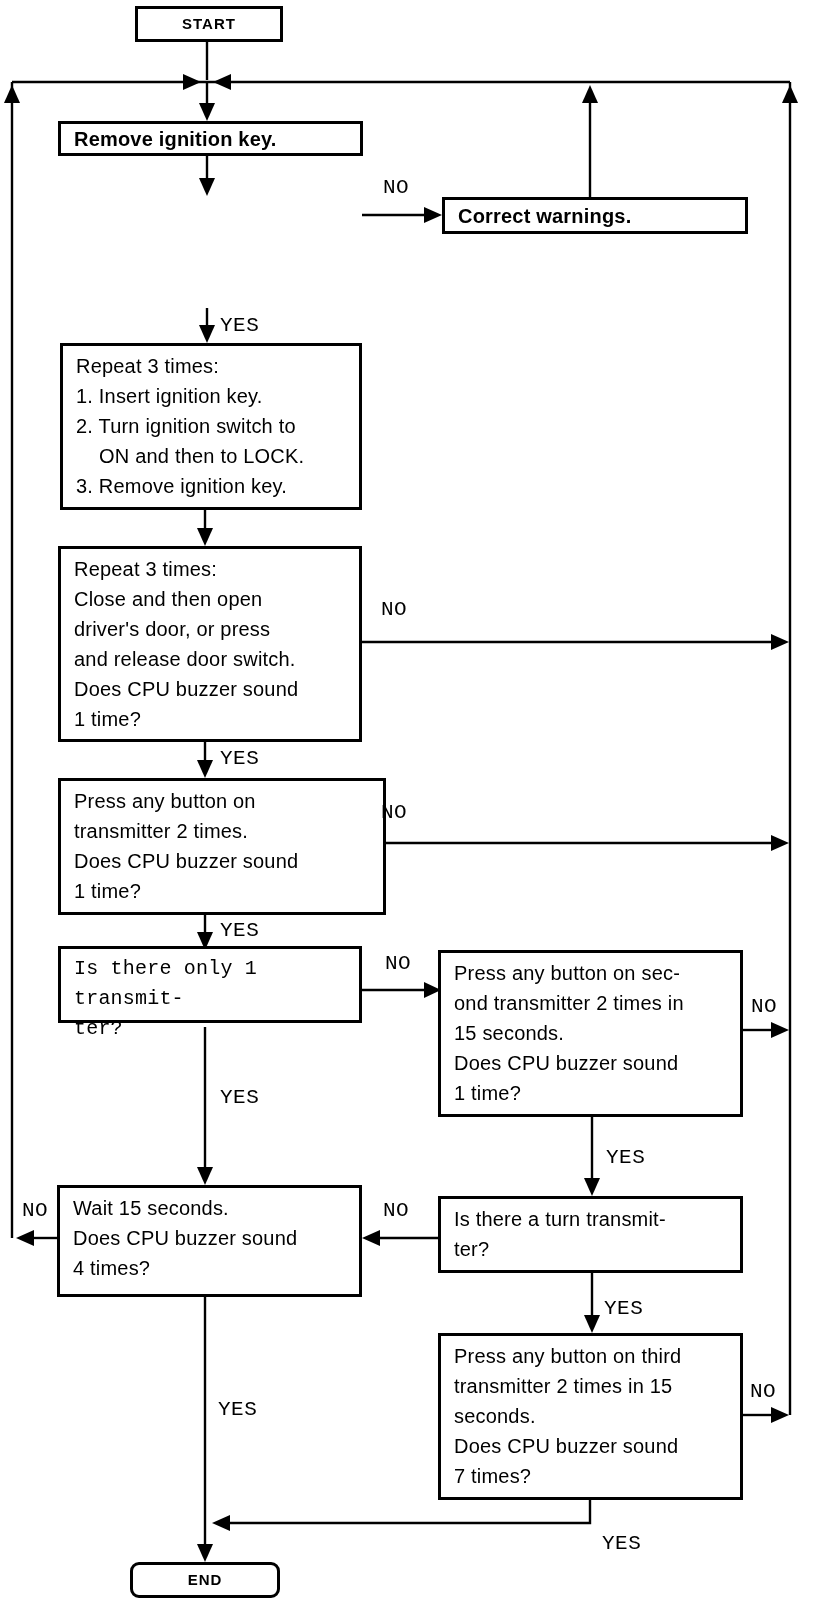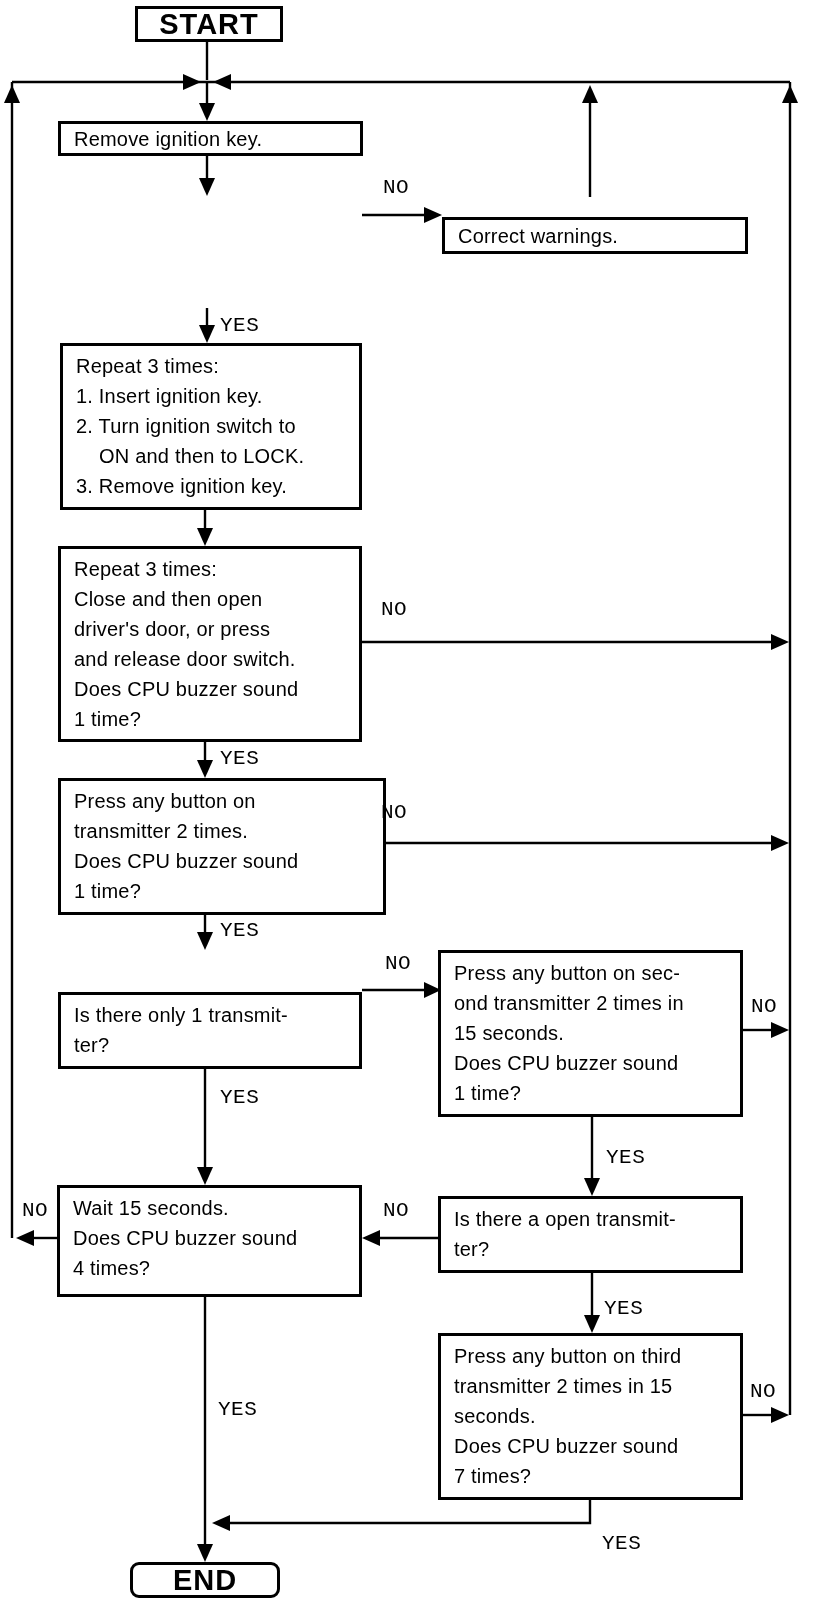--- a/index.html
+++ b/index.html
@@ -6,24 +6,24 @@
   .stage{
     position:relative;width:816px;height:1606px;background:#ffffff;
     font-family:"Liberation Sans",sans-serif;color:#000;overflow:hidden;
   }
   svg.wires{position:absolute;left:0;top:0;width:816px;height:1606px;}
   .node{
     position:absolute;box-sizing:border-box;background:#ffffff;
     border:3px solid #000;font-size:20px;line-height:30px;
     white-space:pre-line;padding:5px 8px 4px 13px;letter-spacing:0.2px;
   }
-  .oneline{padding-top:0;padding-bottom:0;display:flex;align-items:center;white-space:nowrap;}
+  .oneline{padding-top:0;padding-bottom:0;display:flex;align-items:center;white-space:nowrap;font-weight:bold;}
   .terminal{
     display:flex;align-items:center;justify-content:center;
-    font-weight:bold;font-size:29px;letter-spacing:1px;padding:0;white-space:nowrap;
+    font-weight:bold;font-size:15px;letter-spacing:1px;padding:0;white-space:nowrap;
   }
   .edge-label{position:absolute;font-size:21px;letter-spacing:0.5px;font-family:Liberation Mono, monospace;}
 </style>
 </head>
 <body>
 
 <div class="stage">
 
   <svg class="wires" viewBox="0 0 816 1606" fill="none" stroke="#000" stroke-width="2.4">
 
@@ -78,50 +78,50 @@
       <polygon points="34,1230 34,1246 16,1238"></polygon>
       <polygon points="197,1544 213,1544 205,1562"></polygon>
     </g>
   </svg>
 
   <div class="node terminal" style="left:135px;top:6px;width:148px;height:36px;">START</div>
 
   <div class="node oneline" style="left:58px;top:121px;width:305px;height:35px;">Remove ignition key.</div>
 
 
-  <div class="node oneline" style="left:442px;top:197px;width:306px;height:37px;margin-top:20px;">Correct warnings.</div>
+  <div class="node oneline" style="left:442px;top:197px;width:306px;height:37px;">Correct warnings.</div>
 
   <div class="node" style="left:60px;top:343px;width:302px;height:167px;">Repeat 3 times:
 1. Insert ignition key.
 2. Turn ignition switch to
 &nbsp;&nbsp;&nbsp;&nbsp;ON and then to LOCK.
 3. Remove ignition key.</div>
 
   <div class="node" style="left:58px;top:546px;width:304px;height:196px;">Repeat 3 times:
 Close and then open
 driver's door, or press
 and release door switch.
 Does CPU buzzer sound
 1 time?</div>
 
   <div class="node" style="left:58px;top:778px;width:328px;height:137px;">Press any button on
 transmitter 2 times.
 Does CPU buzzer sound
 1 time?</div>
 
-  <div class="node" style="left:58px;top:992px;width:304px;height:77px;">Is there only 1 transmit-
+  <div class="node" style="left:58px;top:946px;width:304px;height:77px;font-family:Liberation Mono, monospace;">Is there only 1 transmit-
 ter?</div>
 
   <div class="node" style="left:438px;top:950px;width:305px;height:167px;">Press any button on sec-
 ond transmitter 2 times in
 15 seconds.
 Does CPU buzzer sound
 1 time?</div>
 
-  <div class="node" style="left:438px;top:1196px;width:305px;height:77px;">Is there a open transmit-
+  <div class="node" style="left:438px;top:1196px;width:305px;height:77px;">Is there a turn transmit-
 ter?</div>
 
   <div class="node" style="left:438px;top:1333px;width:305px;height:167px;">Press any button on third
 transmitter 2 times in 15
 seconds.
 Does CPU buzzer sound
 7 times?</div>
 
   <div class="node" style="left:57px;top:1185px;width:305px;height:112px;">Wait 15 seconds.
 Does CPU buzzer sound

